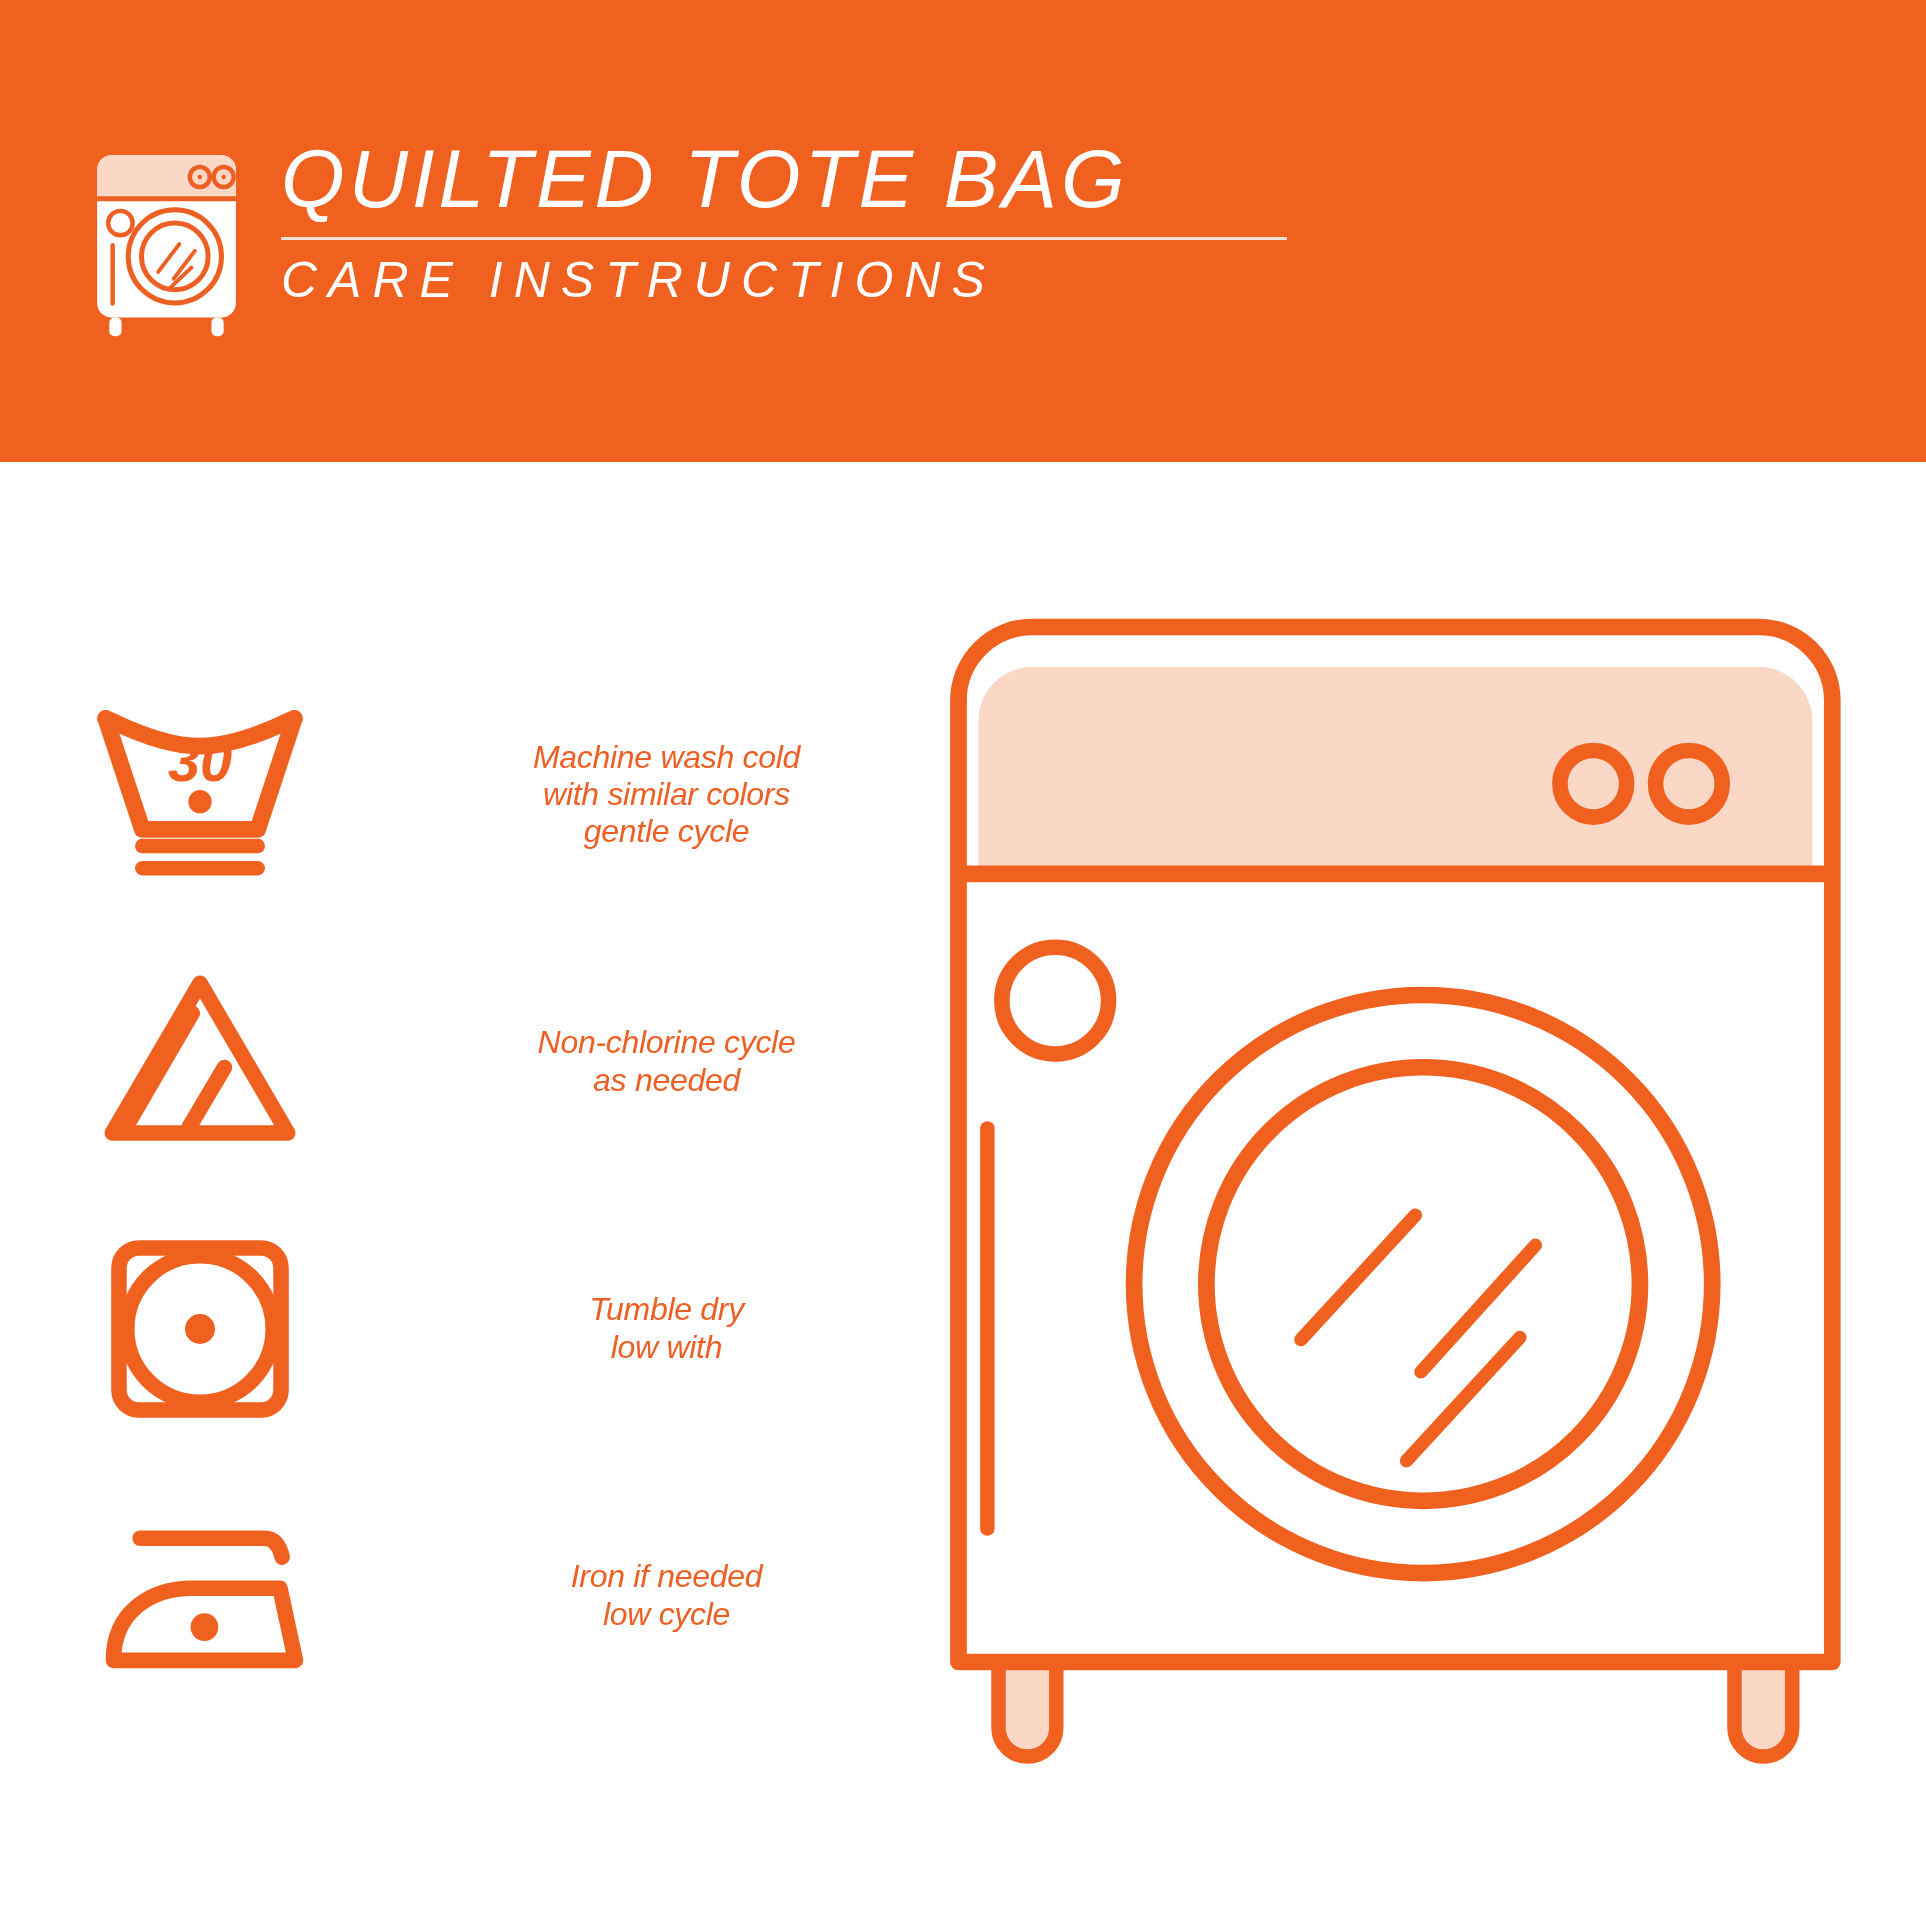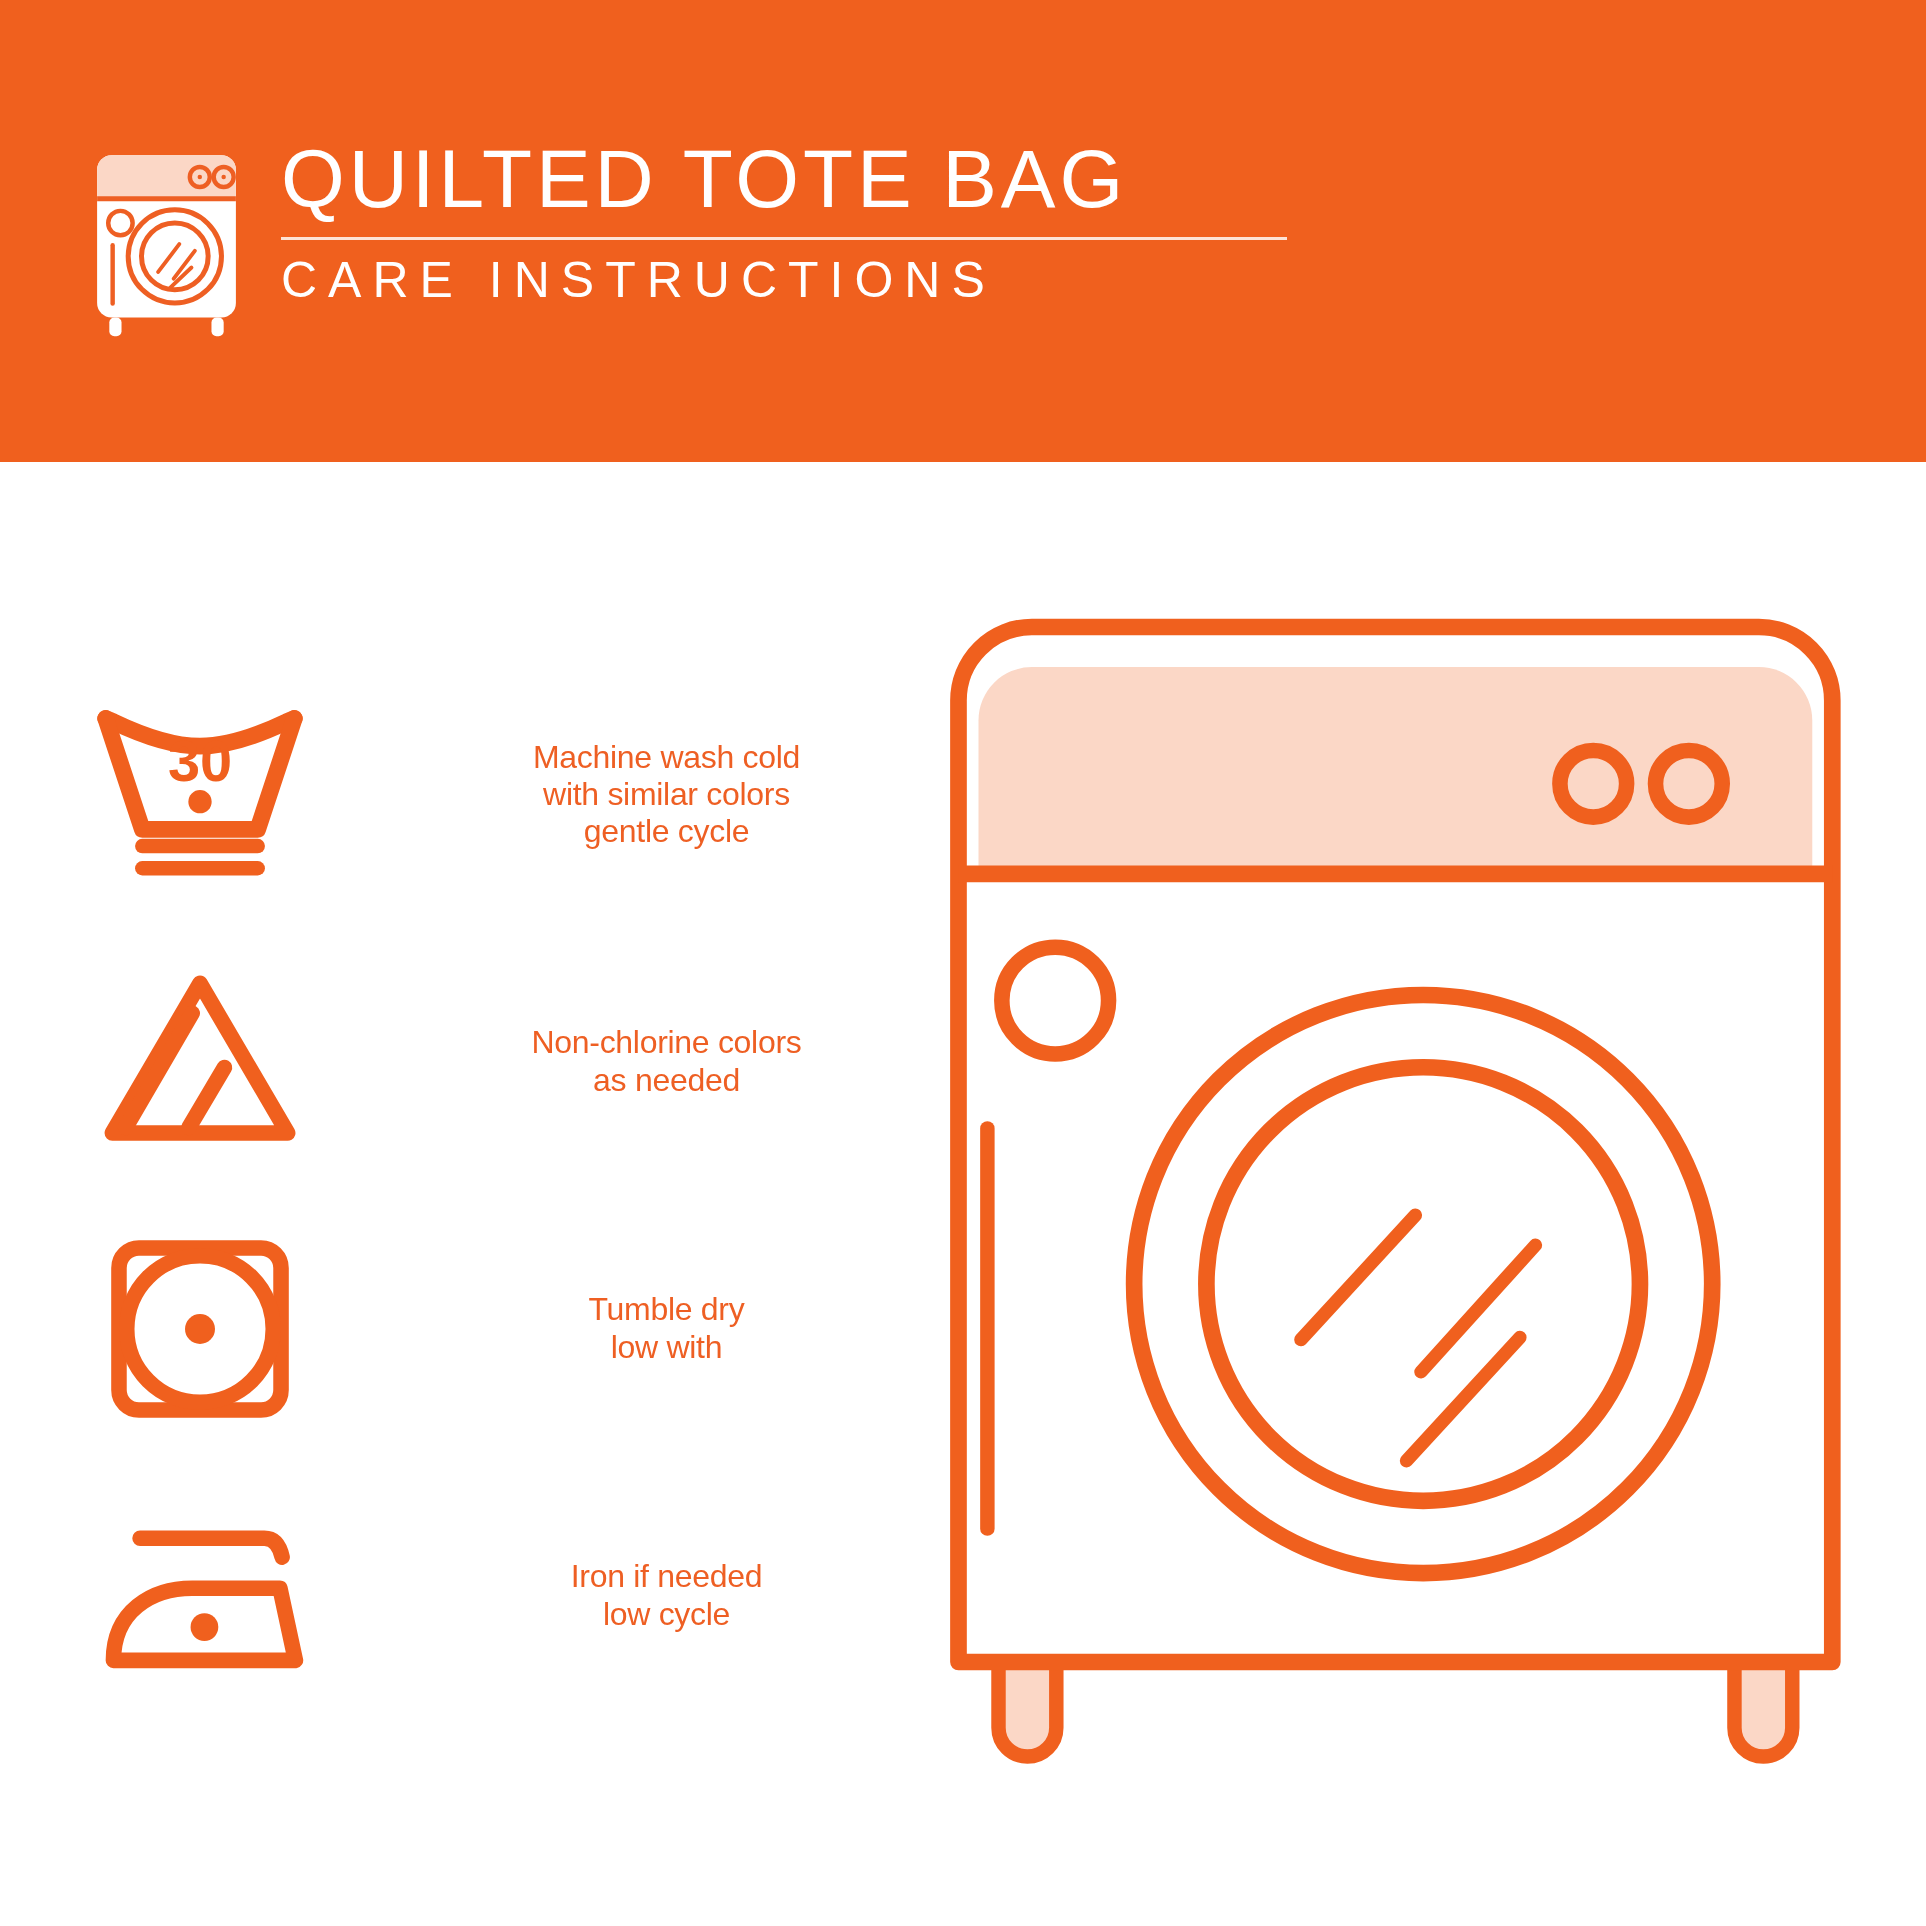--- a/index.html
+++ b/index.html
@@ -10,20 +10,21 @@
     background: #ffffff;
     font-family: "Liberation Sans", sans-serif;
     overflow: hidden;
   }
 
   .page {
     position: relative;
     width: 1926px;
     height: 1562px;
     background: #ffffff;
+    font-style: italic;
   }
 
   
   .header {
     position: absolute;
     left: 0;
     top: 0;
     width: 1926px;
     height: 462px;
     background: #F0601E;
@@ -206,21 +207,21 @@
       <div class="care-row">
         <div class="care-icon">
           <svg viewBox="0 0 400 400" width="222" height="222">
 
             <path d="M200 58 L358 328 L42 328 Z" fill="none" stroke="#F0601E" stroke-width="28" stroke-linejoin="round"></path>
 
             <line x1="186" y1="112" x2="66" y2="318" stroke="#F0601E" stroke-width="28" stroke-linecap="round"></line>
             <line x1="244" y1="210" x2="180" y2="318" stroke="#F0601E" stroke-width="28" stroke-linecap="round"></line>
           </svg>
         </div>
-        <div class="care-label">Non-chlorine colors
+        <div class="care-label">Non-chlorine cycle
 as needed</div>
       </div>
 
       <div class="care-row">
         <div class="care-icon">
           <svg viewBox="0 0 400 400" width="222" height="222">
             <rect x="54" y="54" width="292" height="292" rx="36" ry="36" fill="none" stroke="#F0601E" stroke-width="28"></rect>
             <circle cx="200" cy="200" r="132" fill="none" stroke="#F0601E" stroke-width="28"></circle>
             <circle cx="200" cy="200" r="27" fill="#F0601E"></circle>
           </svg>

